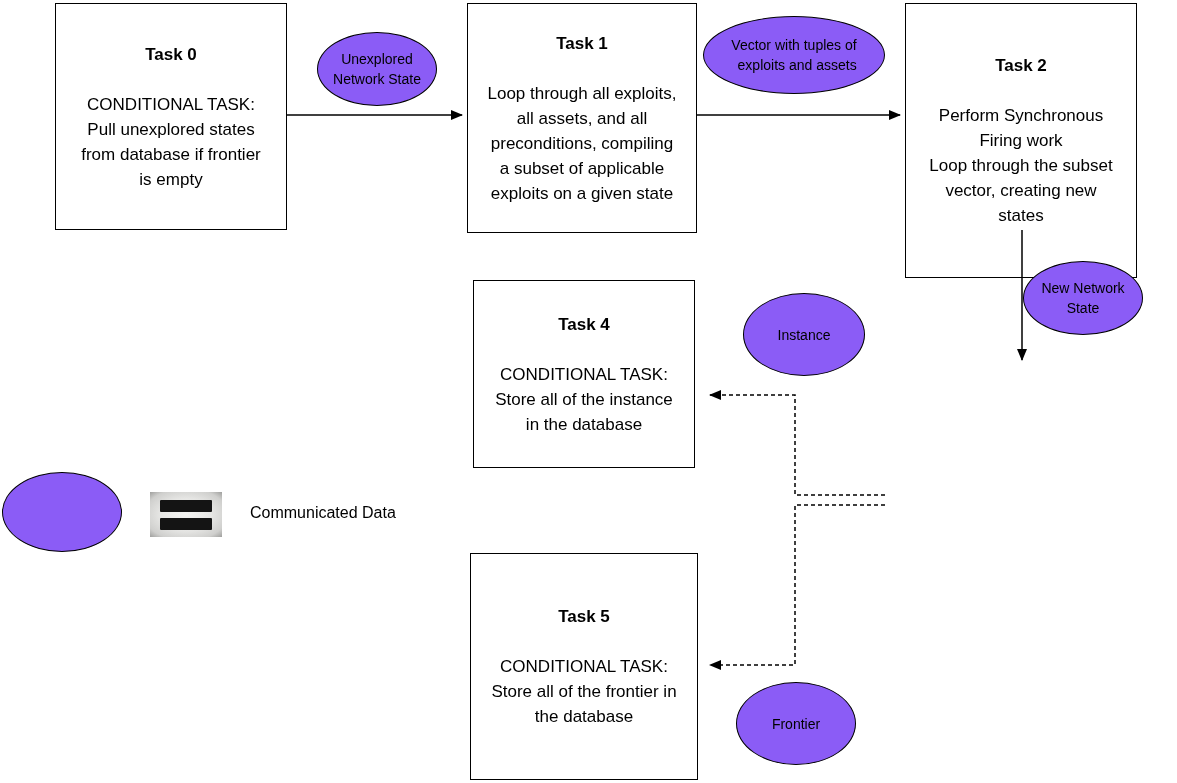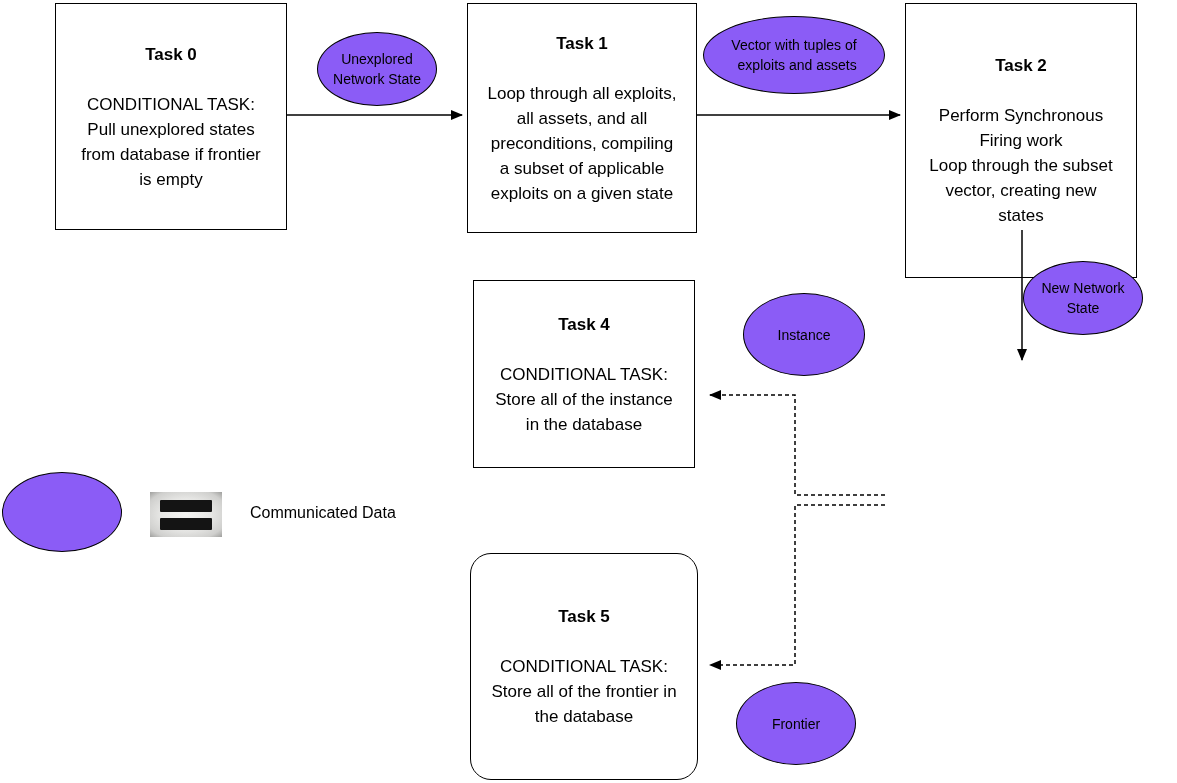--- a/index.html
+++ b/index.html
@@ -42,21 +42,21 @@
     padding: 0 1px;
   }
   .box-title { font-weight: bold; }
   .box-body  { white-space: pre-line; }
 
   #task0 { left: 55px;  top: 3px;   width: 232px; height: 227px; align-items: center; }
   #task1 { left: 467px; top: 3px;   width: 230px; height: 230px; }
   #task2 { left: 905px; top: 3px;   width: 232px; height: 275px; }
   #task3 { left: 885px; top: 365px; width: 277px; height: 267px; }
   #task4 { left: 473px; top: 280px; width: 222px; height: 188px; }
-  #task5 { left: 470px; top: 553px; width: 228px; height: 227px; border-radius: 21px; }
+  #task5 { left: 470px; top: 553px; width: 228px; height: 227px; }
 
   
   .ellipse {
     position: absolute;
     box-sizing: border-box;
     background: #8b5cf6;
     border: 1.5px solid #000000;
     border-radius: 50%;
     display: flex;
     align-items: center;

